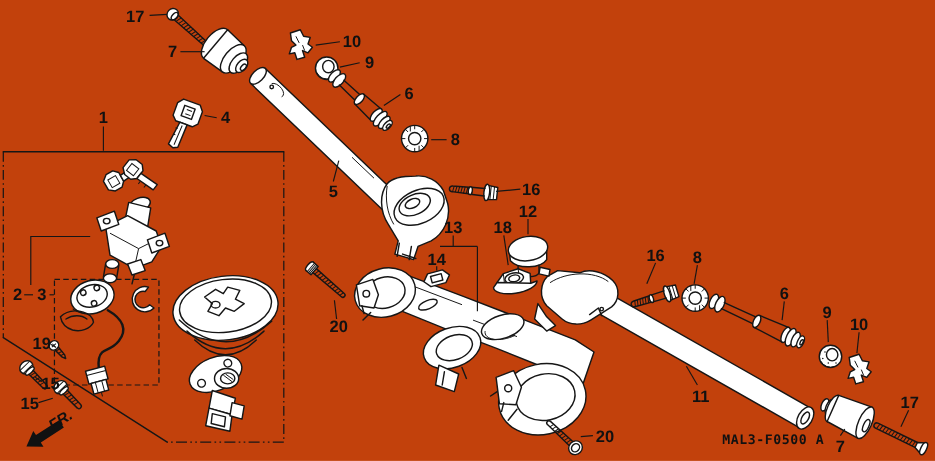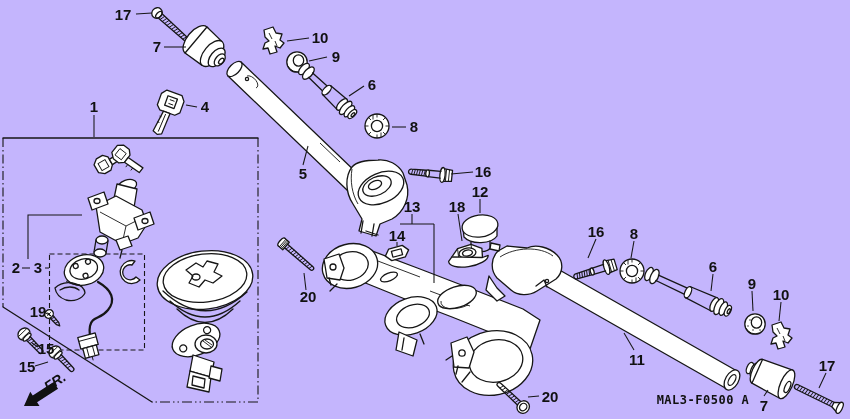--- a/index.html
+++ b/index.html
@@ -1,16 +1,16 @@
 <!DOCTYPE html>
 <html><head>
 <meta charset="utf-8">
 <style>
   html,body{margin:0;padding:0;background:#fff;}
-  .stage{position:relative;width:850px;height:419px;background:#c4b5fd;overflow:hidden;}
+  .stage{position:relative;width:850px;height:419px;background:#c2410c;overflow:hidden;}
   svg{display:block;}
   svg .s{stroke:#161616;stroke-width:1.3;fill:none;stroke-linecap:round;stroke-linejoin:round;}
   svg .f{stroke:#161616;stroke-width:1.3;fill:#ffffff;stroke-linecap:round;stroke-linejoin:round;}
   svg .thin{stroke:#161616;stroke-width:0.9;fill:none;}
   svg .ld{stroke:#161616;stroke-width:1.05;fill:none;}
   svg .k{fill:#111111;stroke:none;}
   svg .dash{stroke:#161616;stroke-width:1.1;fill:none;stroke-dasharray:5 3;}
   svg .dashdot{stroke:#161616;stroke-width:1.1;fill:none;stroke-dasharray:9 3 1.5 3;}
   svg .dashdd{stroke:#161616;stroke-width:1.1;fill:none;stroke-dasharray:10 3 1.5 3 1.5 3;}
   text.lbl{font-family:"Liberation Sans",sans-serif;font-size:15px;font-weight:bold;fill:#111;stroke:none;text-anchor:middle;}

